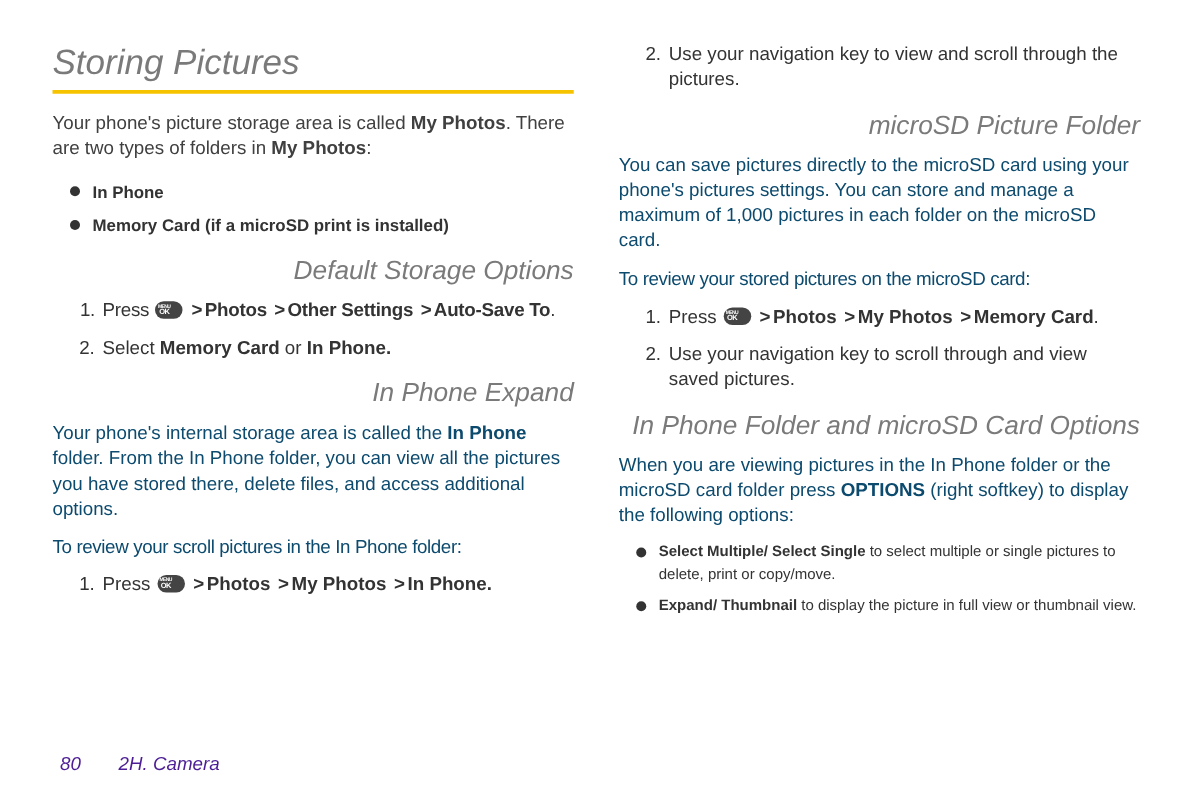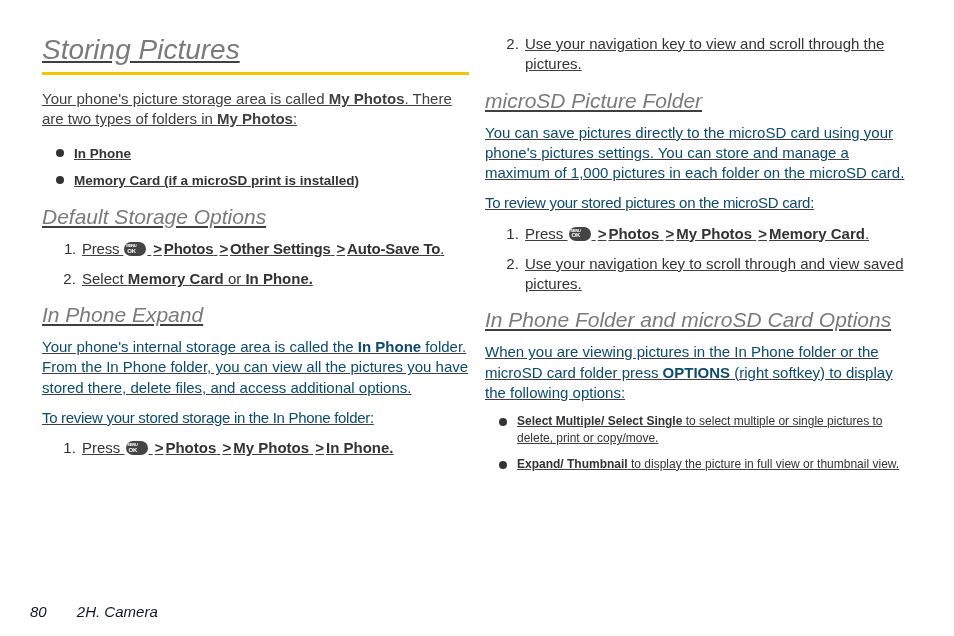--- a/index.html
+++ b/index.html
@@ -7,23 +7,22 @@
       width: 954px;
       height: 636px;
       background: #fff;
       font-family: Arial, Helvetica, sans-serif;
       color: #3f3f3f;
       padding: 34px 42px 20px 42px;
       position: relative;
     }
     .columns {
       display: flex;
-      gap: 16px;
+      gap: 36px;
       height: 540px;
-      text-decoration: underline;
     }
     .col {
       flex: 1;
       min-width: 0;
     }
     h1.section-title {
       font-style: italic;
       font-weight: normal;
       font-size: 28px;
       color: #7a7a7a;
@@ -48,20 +47,21 @@
       color: #404040;
       margin-bottom: 14px;
     }
     h2.sub {
       font-style: italic;
       font-weight: normal;
       font-size: 21px;
       color: #7a7a7a;
       margin-top: 14px;
       margin-bottom: 10px;
+      text-align: right;
     }
     ol {
       padding-left: 38px;
       margin-bottom: 10px;
     }
     ol li {
       font-size: 15px;
       line-height: 1.35;
       color: #333;
       margin-bottom: 10px;
@@ -132,23 +132,23 @@
       top: 1px;
       letter-spacing: -0.5px;
     }
     .gt {
       font-weight: bold;
       margin: 0 2px;
     }
     .footer {
       position: absolute;
       bottom: 16px;
-      left: 30px;
+      left: 48px;
       font-style: italic;
-      color: #0f172a;
+      color: #4c1d95;
       font-size: 15px;
     }
     .footer .pn {
       margin-right: 26px;
     }
     .condensed {
       letter-spacing: -0.3px;
     }
   </style>
 </head>
@@ -182,21 +182,21 @@
         <span>Select </span><span class="b">Memory Card</span><span> or </span><span class="b">In Phone.</span><br>
       </li>
     </ol>
 
     <h2 class="sub">In Phone Expand</h2>
 
     <p>
       <span>Your phone's internal storage area is called the </span><span class="b">In Phone</span><span> folder. From the In Phone folder, you can view all the pictures you have stored there, delete files, and access additional options.</span>
     </p>
 
-    <p class="condensed">To review your stored storage in the In Phone folder:</p>
+    <p class="condensed">To review your scroll pictures in the In Phone folder:</p>
 
     <ol>
       <li>
         <span>Press </span><span class="menu-ok"></span>
         <span class="gt">&gt;</span><span class="b">Photos</span>
         <span class="gt">&gt;</span><span class="b">My Photos</span>
         <span class="gt">&gt;</span><span class="b">In Phone.</span>
       </li>
     </ol>
   </div>

